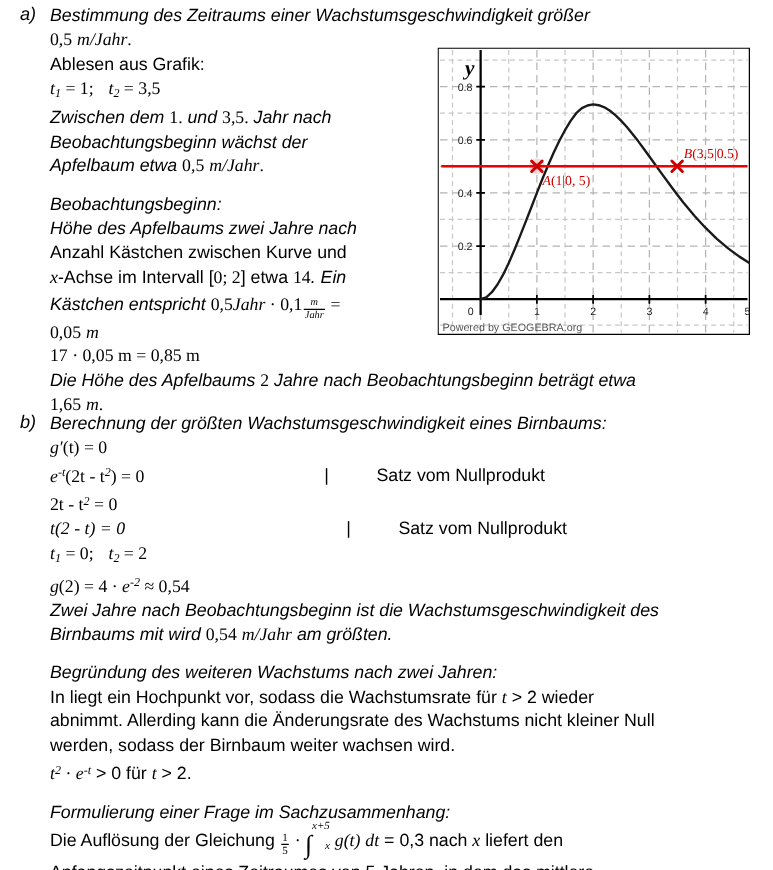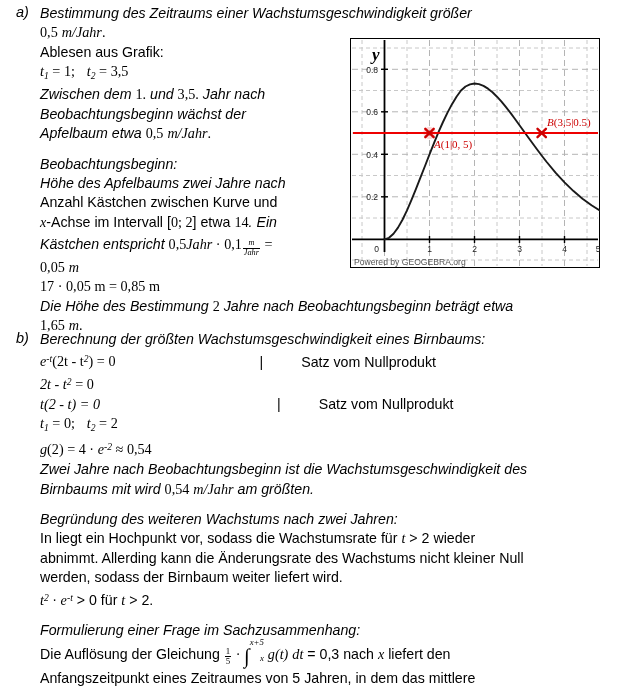--- a/index.html
+++ b/index.html
@@ -164,55 +164,56 @@
       <div class="line">Anzahl Kästchen zwischen Kurve und</div>
 
       <div class="line"><span class="mathvar">x</span><span>-Achse im Intervall [</span><span class="mathnum">0</span><span class="mathnum">; </span><span class="mathnum">2</span><span>] etwa </span><span class="mathnum">14</span><span class="it">. Ein</span></div>
 
       <div class="line" style="line-height:24px;"><span class="it">Kästchen entspricht </span><span class="mathnum">0,5</span><span class="unit">Jahr</span><span class="mathnum"> · </span><span class="mathnum">0,1</span><span class="sfrac"><span class="num">m</span><span class="den">Jahr</span></span><span class="mathnum"> =</span></div>
 
       <div class="line"><span class="mathnum">0,05</span>&nbsp;<span class="unit">m</span></div>
 
       <div class="line mathnum">17 · 0,05 m = 0,85 m</div>
 
-      <div class="line it"><span>Die Höhe des Bestimmung </span><span class="mathnum">2</span><span> Jahre nach Beobachtungsbeginn beträgt etwa</span></div>
+      <div class="line it"><span>Die Höhe des Apfelbaums </span><span class="mathnum">2</span><span> Jahre nach Beobachtungsbeginn beträgt etwa</span></div>
 
       <div class="line"><span class="mathnum">1,65</span>&nbsp;<span class="unit">m</span><span class="mathnum">.</span></div>
     </div>
   </div>
 
   <div class="sec" style="top:330px;width:610px;">
     <div class="marker" style="top:0;">b)</div>
     <div class="body">
 
       <div class="line it">Berechnung der größten Wachstumsgeschwindigkeit eines Birnbaums:</div>
 
+      <div class="line"><span class="mathvar">g</span><span class="mathnum" style="font-style:italic">′</span><span class="mathnum">(t) = 0</span></div>
 
       <div class="line"><span class="mathvar">e</span><sup>-t</sup><span class="mathnum">(2t - t</span><sup>2</sup><span class="mathnum">) = 0</span><span class="note-bar" style="margin-left:144px;">|</span><span style="margin-left:38px;">Satz vom Nullprodukt</span></div>
 
-      <div class="line"><span class="mathnum" style="font-style:italic">2t - t</span><sup>2</sup><span class="mathnum"> = 0</span></div>
+      <div class="line"><span class="mathnum" style="">2t - t</span><sup>2</sup><span class="mathnum"> = 0</span></div>
 
       <div class="line"><span class="mathnum" style="font-style:italic">t(2 - t) = 0</span><span class="note-bar" style="margin-left:177px;font-style:normal;">|</span><span style="margin-left:38px;">Satz vom Nullprodukt</span></div>
 
       <div class="line"><span class="mathvar">t</span><sub>1</sub><span class="mathnum"> = 0;</span>&nbsp;&nbsp;&nbsp;<span class="mathvar">t</span><sub>2</sub><span class="mathnum"> = 2</span></div>
 
       <div class="line"><span class="mathvar">g</span><span class="mathnum">(2) = 4 · </span><span class="mathvar">e</span><sup>-2</sup><span class="mathnum"> ≈ 0,54</span></div>
 
       <div class="line it">Zwei Jahre nach Beobachtungsbeginn ist die Wachstumsgeschwindigkeit des</div>
 
       <div class="line it"><span>Birnbaums mit wird </span><span class="mathnum">0,54</span>&nbsp;<span class="unit">m/Jahr</span><span> am größten.</span></div>
 
       <div class="gap"></div>
 
       <div class="line it">Begründung des weiteren Wachstums nach zwei Jahren:</div>
 
       <div class="line"><span>In  liegt ein Hochpunkt vor, sodass die Wachstumsrate für </span><span class="mathvar">t</span><span> &gt; 2 wieder</span></div>
 
       <div class="line">abnimmt. Allerding kann die Änderungsrate des Wachstums nicht kleiner Null</div>
-      <div class="line">werden, sodass der Birnbaum weiter liefert wird.</div>
+      <div class="line">werden, sodass der Birnbaum weiter wachsen wird.</div>
 
       <div class="line"><span class="mathvar">t</span><sup>2</sup><span class="mathnum"> · </span><span class="mathvar">e</span><sup>-t</sup><span> &gt; 0 für </span><span class="mathvar">t</span><span> &gt; 2.</span></div>
 
       <div class="gap"></div>
 
       <div class="line it">Formulierung einer Frage im Sachzusammenhang:</div>
 
       <div class="line" style="line-height:26px;"><span>Die Auflösung der Gleichung </span><span class="frac"><span class="num">1</span><span class="den">5</span></span><span class="mathnum"> · </span><span class="intg">∫</span><span class="intlim"><span class="up">x+5</span><span class="lo">x</span></span>&nbsp;<span class="mathvar">g</span><span class="mathnum" style="font-style:italic">(t)</span>&nbsp;<span class="mathvar">dt</span><span> = 0,3 nach </span><span class="mathvar">x</span><span> liefert den</span></div>
 
       <div class="line">Anfangszeitpunkt eines Zeitraumes von 5 Jahren, in dem das mittlere</div>

